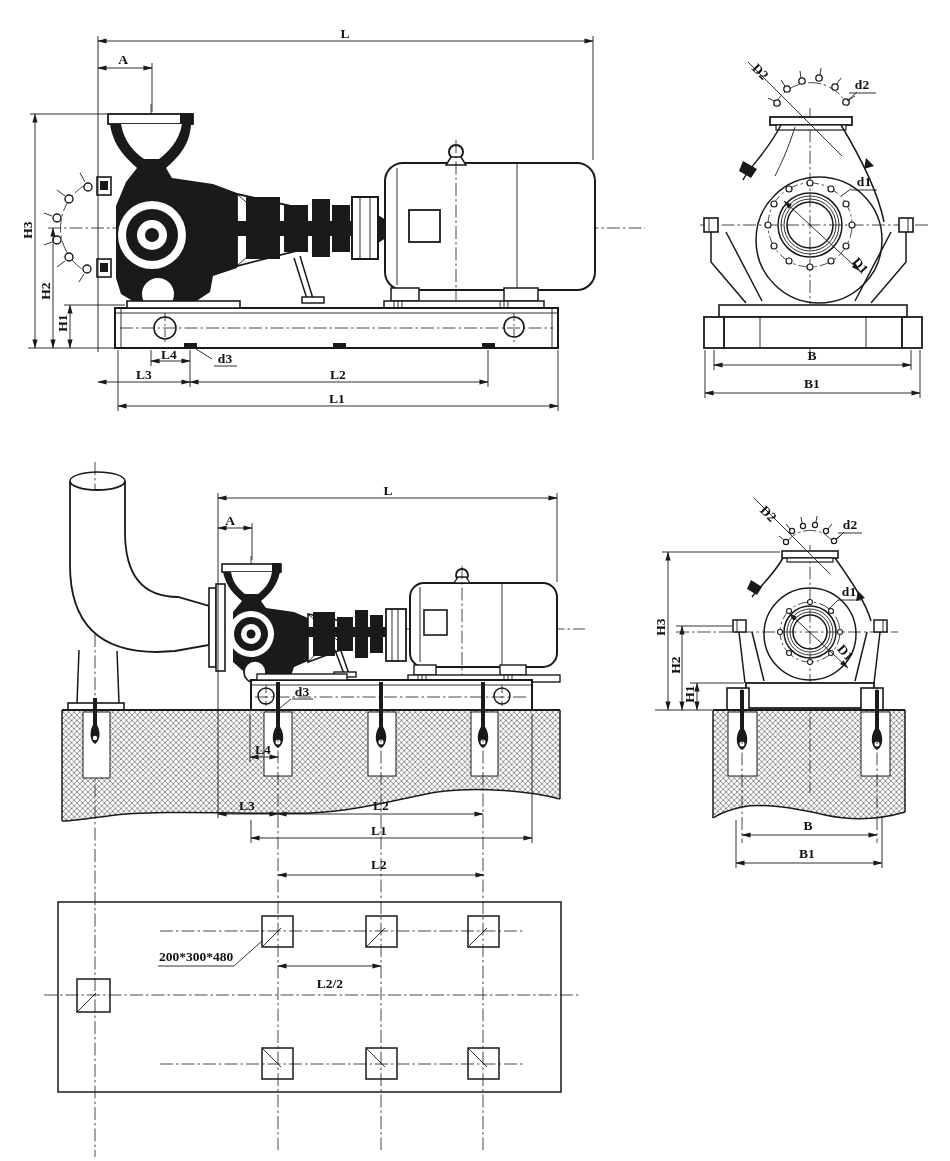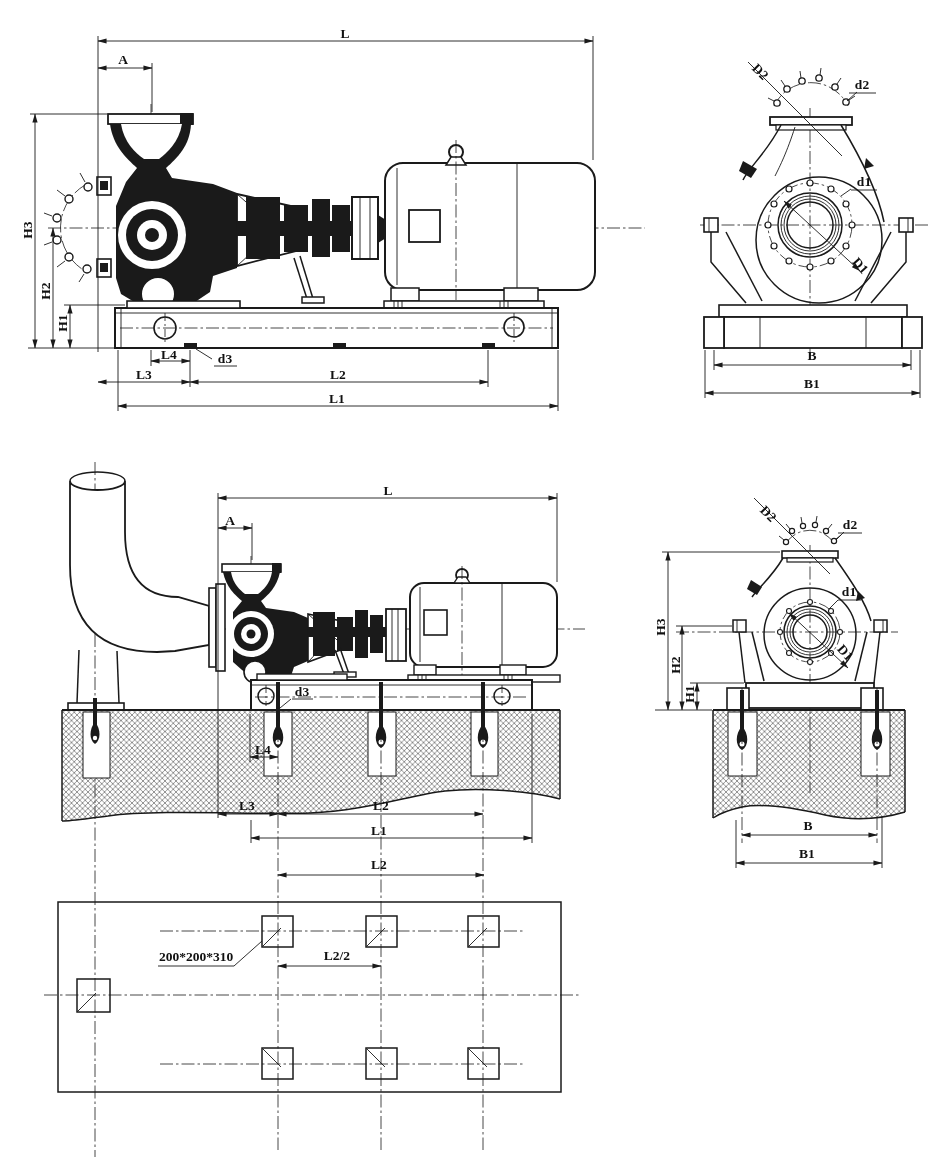--- a/index.html
+++ b/index.html
@@ -483,15 +483,15 @@
   <div class="lbl" style="left:850px;top:525px;">d2</div>
   <div class="lbl" style="left:849px;top:592px;">d1</div>
   <div class="lbl rot48" style="left:845px;top:653px;">D1</div>
   <div class="lbl rotL" style="left:661px;top:627px;">H3</div>
   <div class="lbl rotL" style="left:676px;top:665px;">H2</div>
   <div class="lbl rotL" style="left:690px;top:694px;">H1</div>
   <div class="lbl" style="left:808px;top:826px;">B</div>
   <div class="lbl" style="left:807px;top:854px;">B1</div>
 
   <div class="lbl" style="left:379px;top:865px;">L2</div>
-  <div class="lbl" style="left:196px;top:957px;">200*200*310</div>
-  <div class="lbl" style="left:330px;top:956px;margin-left:7px;">L2/2</div>
+  <div class="lbl" style="left:196px;top:957px;">200*300*480</div>
+  <div class="lbl" style="left:330px;top:984px;">L2/2</div>
 </div>
 
 </body></html>

